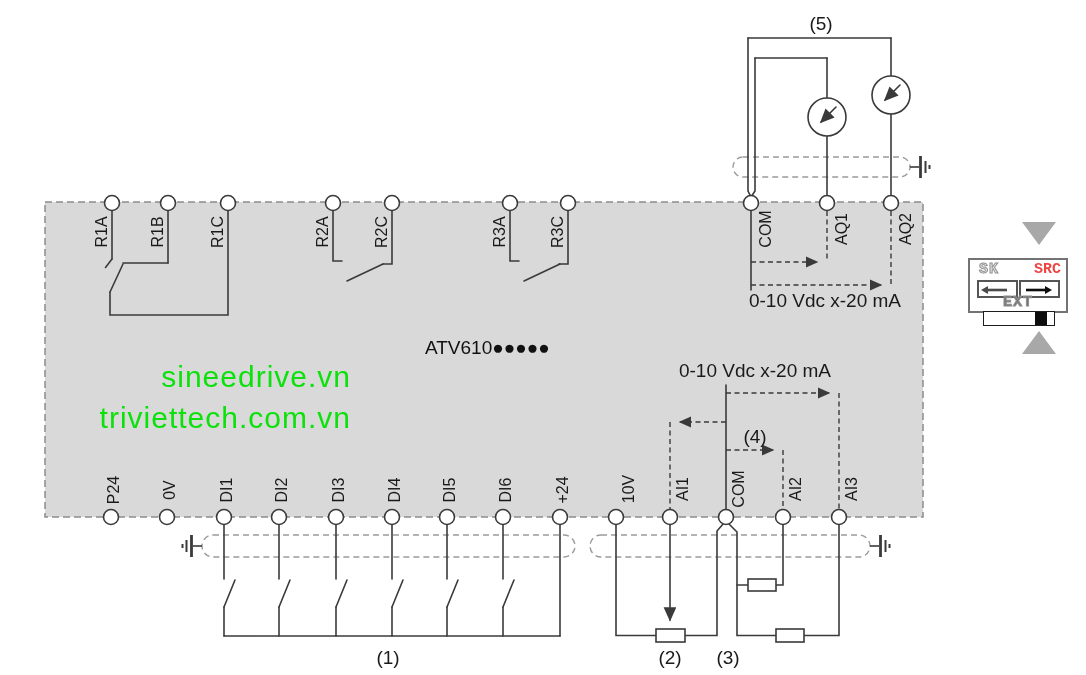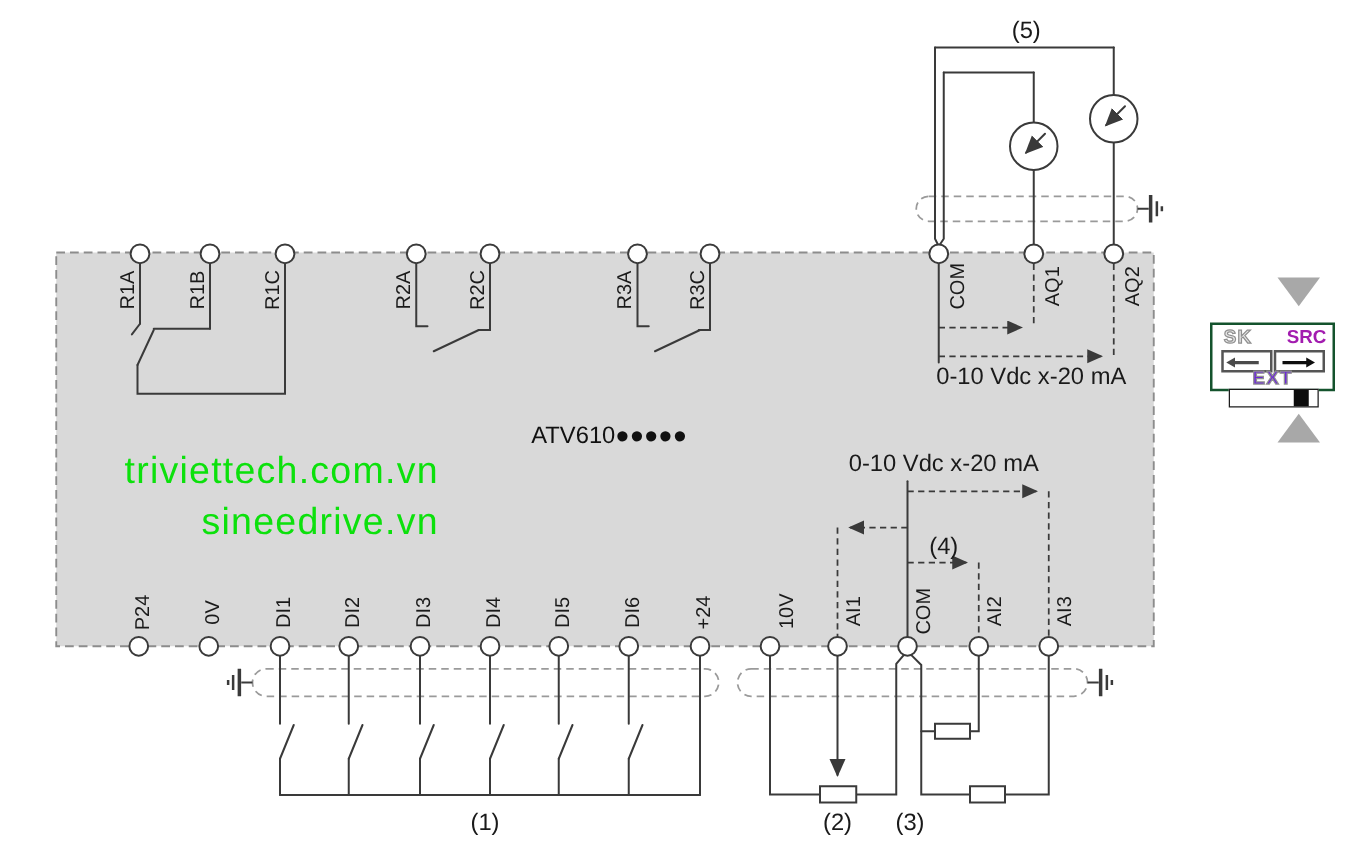--- a/index.html
+++ b/index.html
@@ -25,26 +25,26 @@
   #sites div{white-space:nowrap;}
   
   #sw{position:absolute;left:966px;top:220px;width:120px;height:140px;}
   .tri-down{position:absolute;left:56px;width:0;height:0;
             border-left:17px solid transparent;border-right:17px solid transparent;
             border-top:23px solid #a8a8a8;}
   .tri-up{position:absolute;left:56px;width:0;height:0;
           border-left:17px solid transparent;border-right:17px solid transparent;
           border-bottom:23px solid #a8a8a8;}
   .swbox{position:absolute;left:2px;top:38px;width:96px;height:51px;
-         border:2px solid #14532d;background:#ffffff;}
+         border:2px solid #737373;background:#ffffff;font-family:Liberation Mono, monospace;}
   .sk{position:absolute;left:9px;top:1px;font-size:15px;font-weight:bold;
       color:#e6e6e6;-webkit-text-stroke:1px #909090;letter-spacing:1px;}
-  .src{position:absolute;right:5px;top:1px;font-size:15px;font-weight:bold;color:#a21caf;}
+  .src{position:absolute;right:5px;top:1px;font-size:15px;font-weight:bold;color:#ef4444;}
   .ext{position:absolute;left:0;right:0;bottom:0px;text-align:center;font-size:15px;font-weight:bold;
-       color:#6d28d9;-webkit-text-stroke:1px #909090;letter-spacing:1px;}
+       color:#737373;-webkit-text-stroke:1px #909090;letter-spacing:1px;}
   .posbox{position:absolute;top:20px;width:37px;height:14px;border:2px solid #555;background:#fff;}
   .posbox svg{position:static;}
   .pb-l{left:7px;} .pb-r{left:49px;}
   .slider{position:absolute;left:17px;top:91px;width:70px;height:13px;border:1.6px solid #1d1d1d;background:#fff;}
   .slider-seg{position:absolute;left:51px;top:0;width:12px;height:100%;background:#0d0d0d;}
 </style>
 </head>
 <body>
 
 <div id="stage">
@@ -234,22 +234,22 @@
     <text class="ann" x="388" y="664" text-anchor="middle">(1)</text>
     <text class="ann" x="670" y="664" text-anchor="middle">(2)</text>
     <text class="ann" x="728" y="664" text-anchor="middle">(3)</text>
     <text class="ann" x="755" y="443" text-anchor="middle">(4)</text>
     <text class="ann" x="825" y="307" text-anchor="middle">0-10 Vdc x-20 mA</text>
     <text class="ann" x="755" y="377" text-anchor="middle">0-10 Vdc x-20 mA</text>
     <text class="mdl" x="425" y="354">ATV610●●●●●</text>
   </svg>
 
   <div id="sites">
+    <div>sineedrive.vn</div>
     <div>triviettech.com.vn</div>
-    <div>sineedrive.vn</div>
   </div>
 
   <div id="sw">
     <div class="tri-down" style="top:2px;"></div>
     <div class="swbox">
       <span class="sk">SK</span>
       <span class="src">SRC</span>
       <span class="posbox pb-l">
         <svg width="33" height="10" viewBox="0 0 33 10">
           <line x1="28" y1="5" x2="8" y2="5" stroke="#4a4a4a" stroke-width="2.6"></line>

